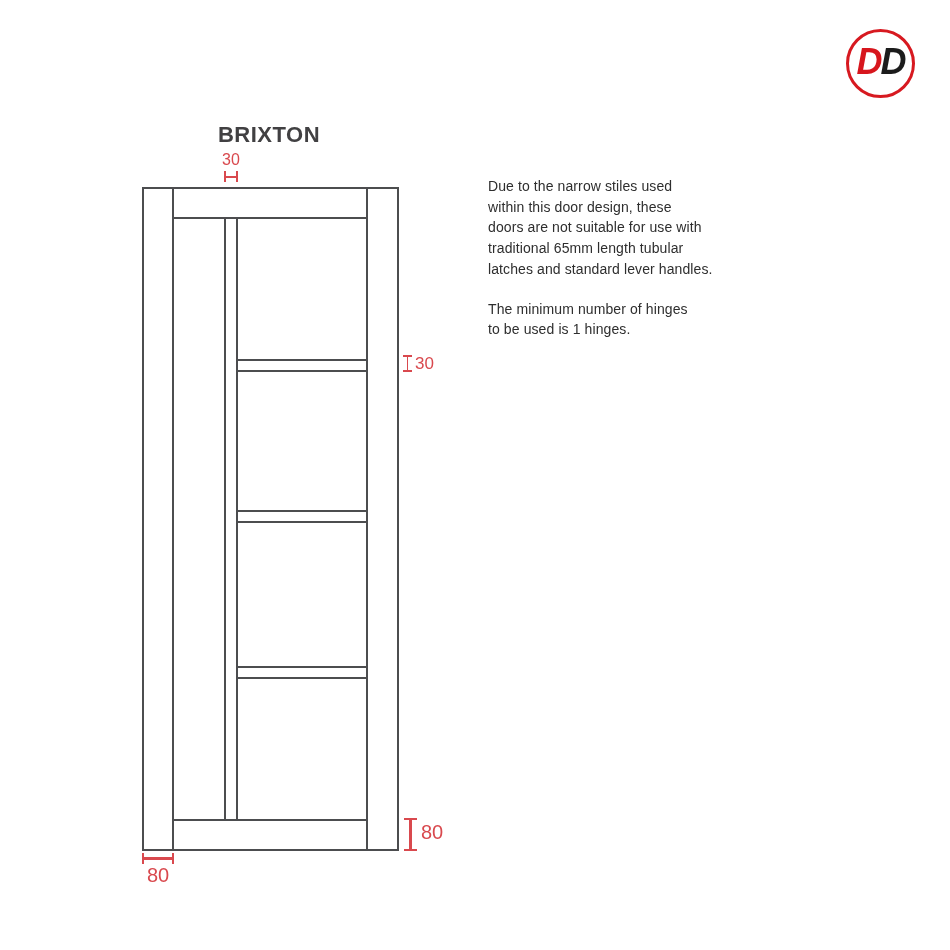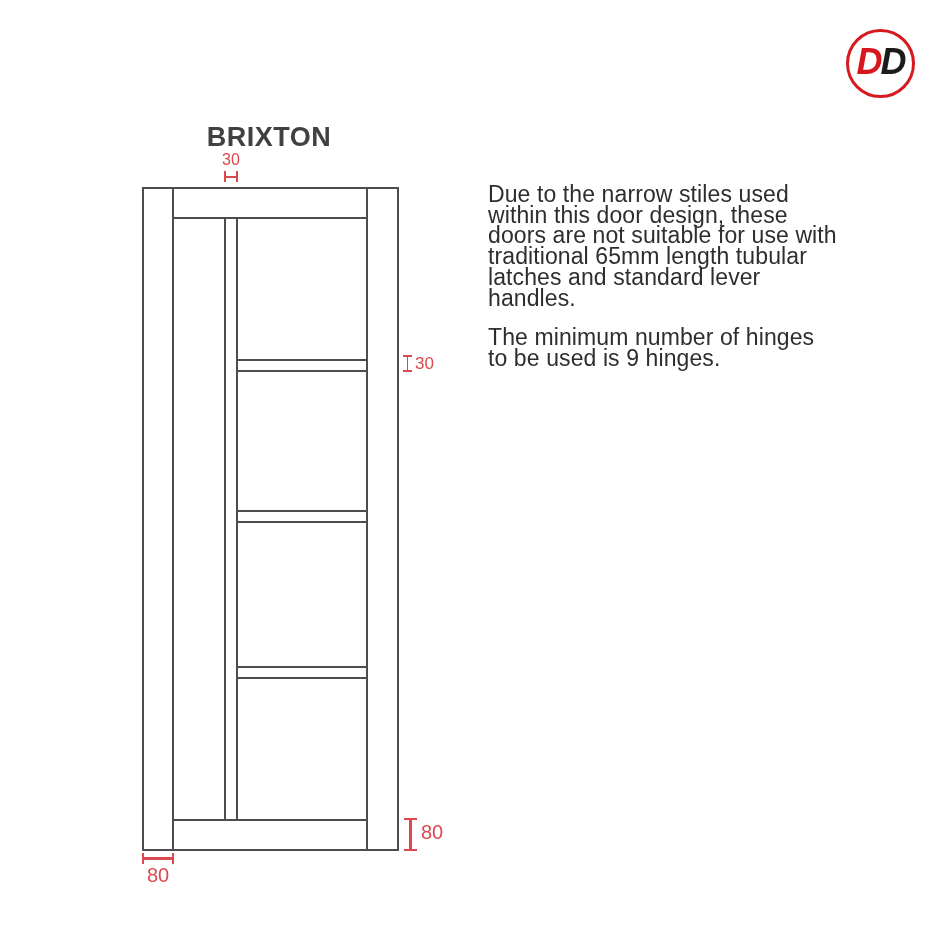--- a/index.html
+++ b/index.html
@@ -11,45 +11,45 @@
     overflow: hidden;
   }
   .canvas { position: absolute; inset: 0; width: 950px; height: 950px; }
 
   svg.diagram { position: absolute; left: 0; top: 0; width: 950px; height: 950px; }
 
   .title {
     position: absolute;
     left: 269px; top: 122px;
     transform: translateX(-50%);
-    font-size: 27px;
+    font-size: 22px;
     font-weight: 700;
     letter-spacing: 0.5px;
     color: #414042;
     white-space: nowrap;
   }
 
   .dim {
     position: absolute;
     color: #d9494e;
     font-weight: 400;
     white-space: nowrap;
     text-align: right;
   }
   .dim-top-30    { left: 231px; top: 151px; transform: translateX(-50%); font-size: 16px; }
   .dim-right-30  { left: 415px; top: 354px; font-size: 17px; }
   .dim-br-80     { left: 421px; top: 821px; font-size: 20px; }
   .dim-bl-80     { left: 158px; top: 864px; transform: translateX(-50%); font-size: 20px; }
 
   .notes {
     position: absolute;
-    left: 488px; top: 184px;
+    left: 488px; top: 176px;
     width: 360px;
     color: #2e2e2e;
-    font-size: 23px;
+    font-size: 14px;
     line-height: 20.7px;
     letter-spacing: 0.1px;
   }
   .notes p {
     white-space: pre-line;
     margin-bottom: 19px;
   }
 
   .logo {
     position: absolute;
@@ -134,21 +134,21 @@
   <span class="dim dim-br-80">80</span>
   <span class="dim dim-bl-80">80</span>
 
   <div class="notes">
     <p>Due to the narrow stiles used
 within this door design, these
 doors are not suitable for use with
 traditional 65mm length tubular
 latches and standard lever handles.</p>
     <p>The minimum number of hinges
-to be used is 9 hinges.</p>
+to be used is 1 hinges.</p>
   </div>
 
   <div class="logo">
     <span class="d1">D</span>
     <span class="d2">D</span>
   </div>
 
 </div>
 
 </body></html>

